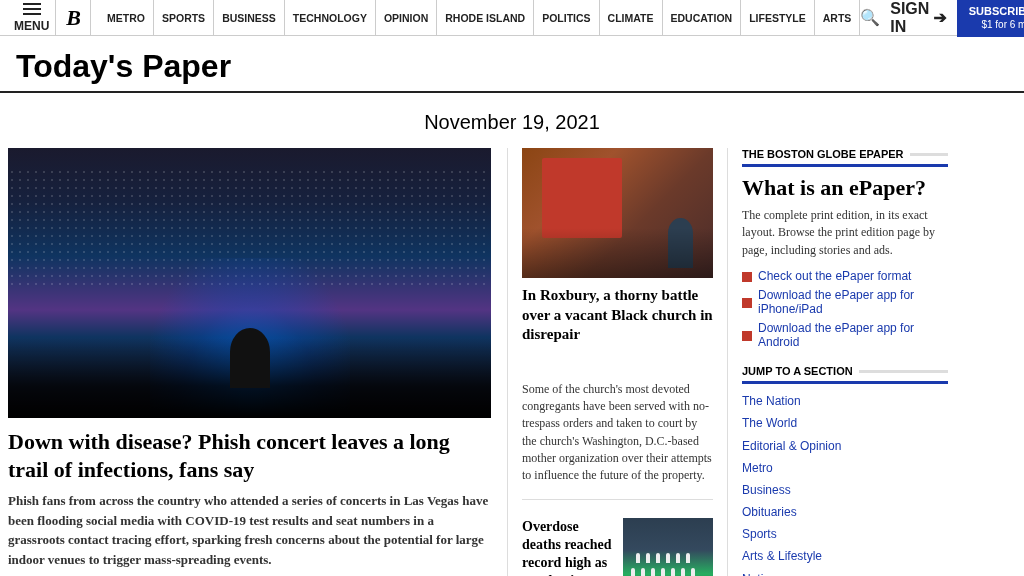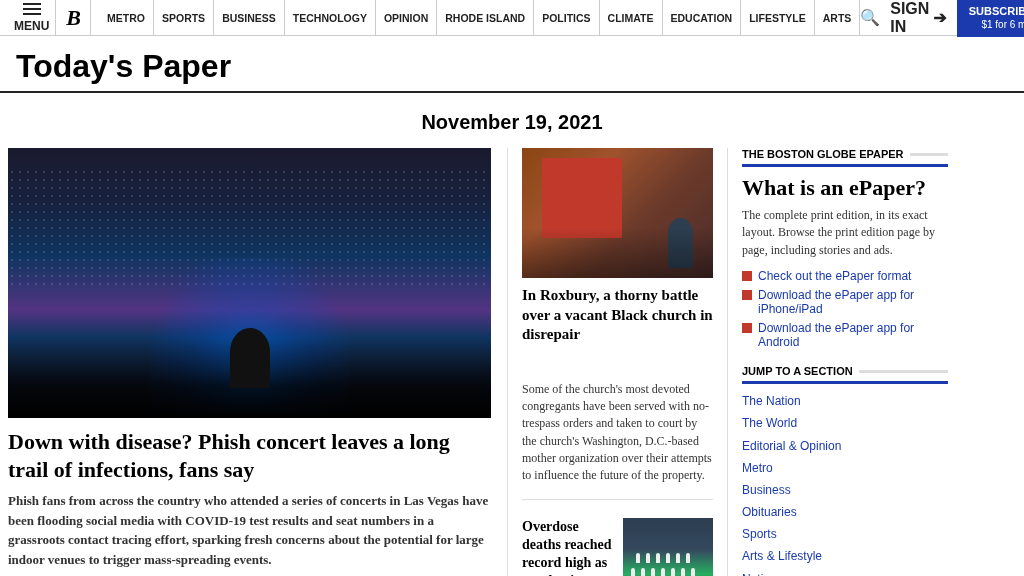--- a/index.html
+++ b/index.html
@@ -118,21 +118,21 @@
       font-weight: bold;
       color: #000;
     }
 
     
     .date-bar {
       text-align: center;
       padding: 18px 0 14px 0;
       font-family: Arial, sans-serif;
       font-size: 20px;
-      font-weight: bold;
+      font-weight: normal;
       color: #000;
     }
 
     
     .main-content {
       display: flex;
       gap: 0;
       padding: 0 8px;
     }
 
@@ -333,21 +333,21 @@
     }
     .epaper-desc {
       font-family: Georgia, serif;
       font-size: 12px;
       line-height: 1.45;
       color: #333;
       margin-bottom: 10px;
     }
     .epaper-link {
       display: flex;
-      align-items: flex-start;
+      align-items: center;
       gap: 6px;
       font-family: Arial, sans-serif;
       font-size: 12px;
       color: #1a3aad;
       margin-bottom: 5px;
       cursor: pointer;
       text-decoration: none;
     }
     .red-sq {
       width: 10px;

